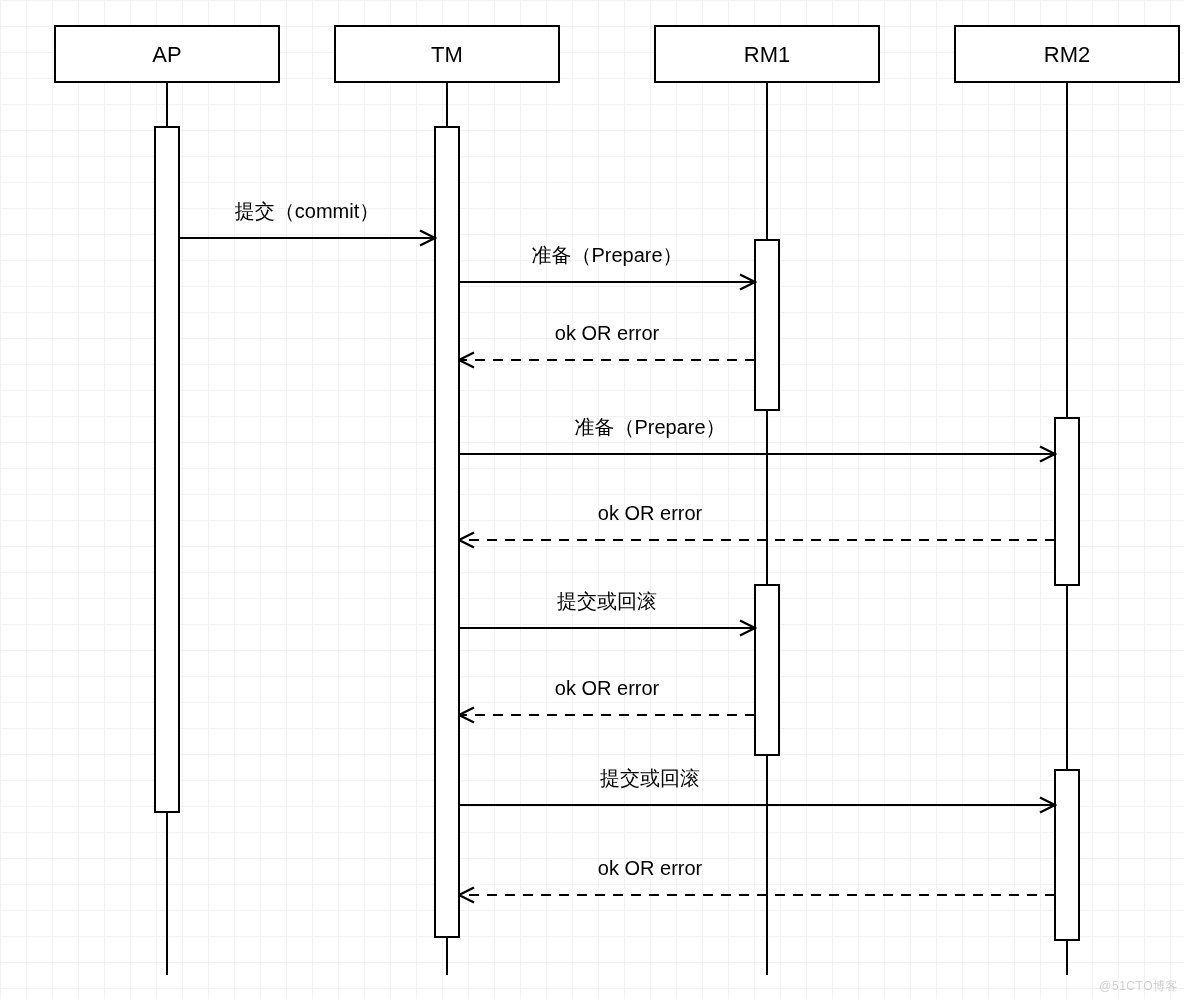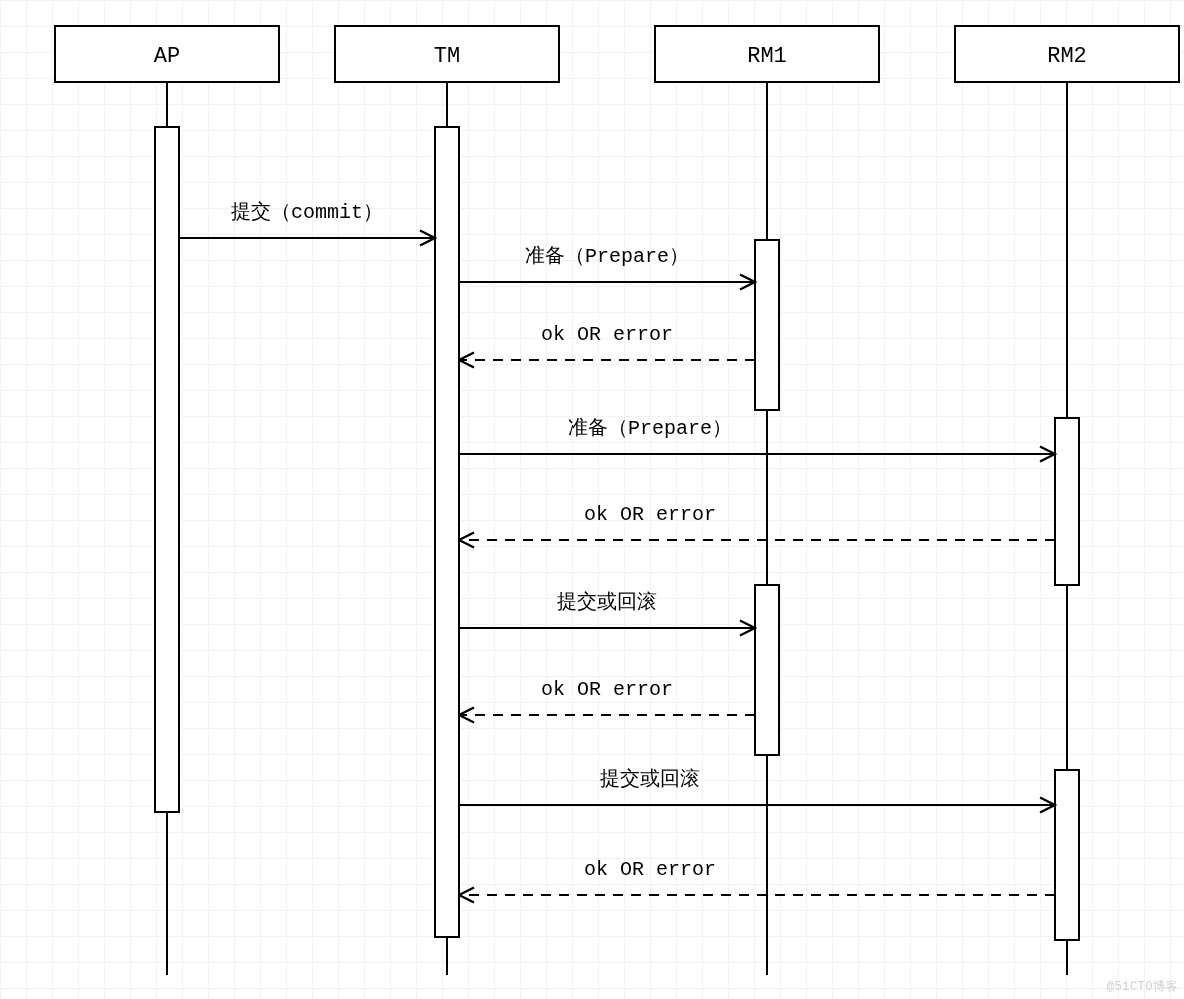--- a/index.html
+++ b/index.html
@@ -16,21 +16,21 @@
     position:absolute;
     right:6px;
     color:#d0d0d0;
     font-size:12px;
     letter-spacing:0.5px;
   }
 </style>
 </head>
 <body>
 
-<div style="position:relative;width:1184px;height:999px;font-family:Liberation Mono, monospace;">
+<div style="position:relative;width:1184px;height:999px;">
 <svg width="1184" height="999" viewBox="0 0 1184 999">
   <defs>
     <marker id="arrow" viewBox="0 0 12 12" refX="11" refY="6" markerWidth="9" markerHeight="9" orient="auto-start-reverse">
       <path d="M1,1 L11,6 L1,11" fill="none" stroke="#000" stroke-width="1.6"></path>
     </marker>
   </defs>
 
   <g>
     <rect x="55" y="26" width="224" height="56" fill="#fff" stroke="#000" stroke-width="2"></rect>
     <text x="167" y="62" font-size="22" text-anchor="middle">AP</text>

